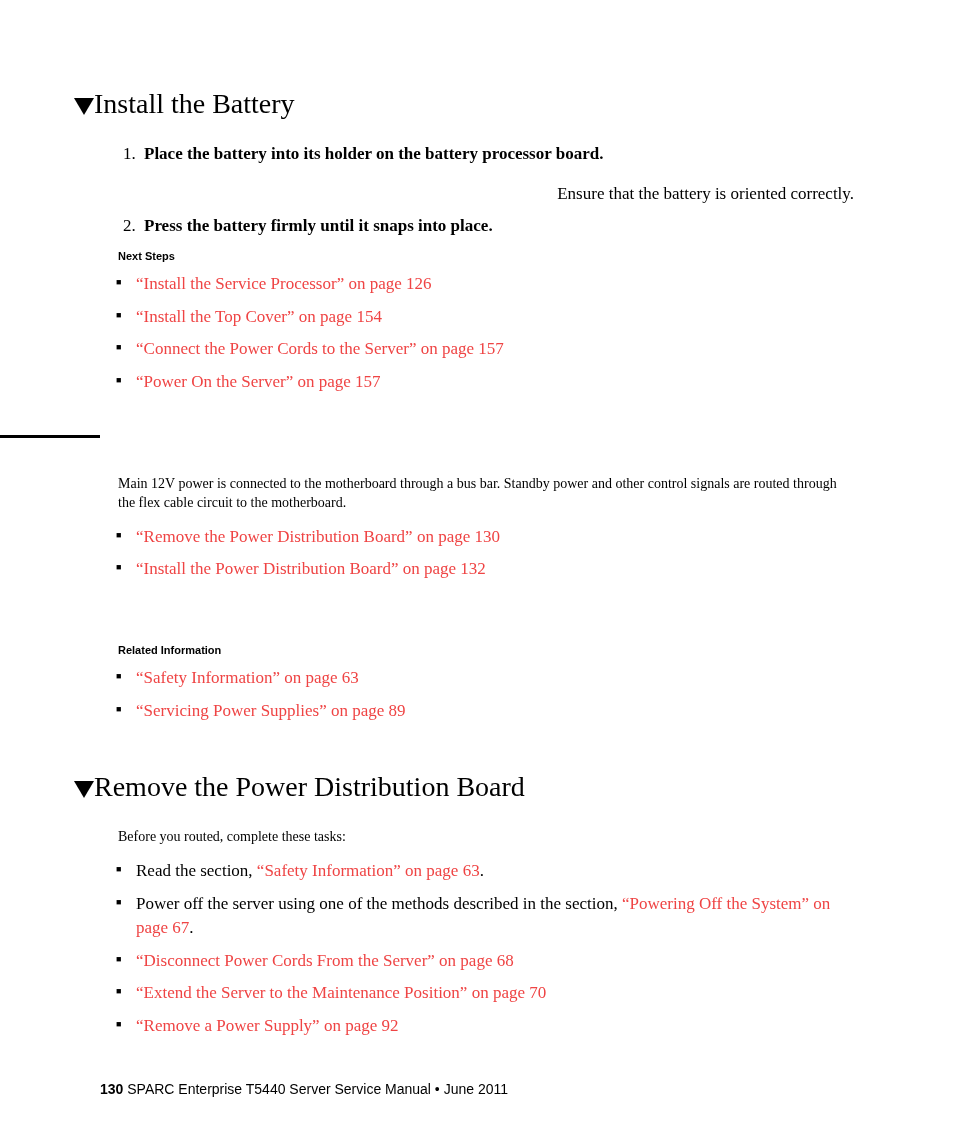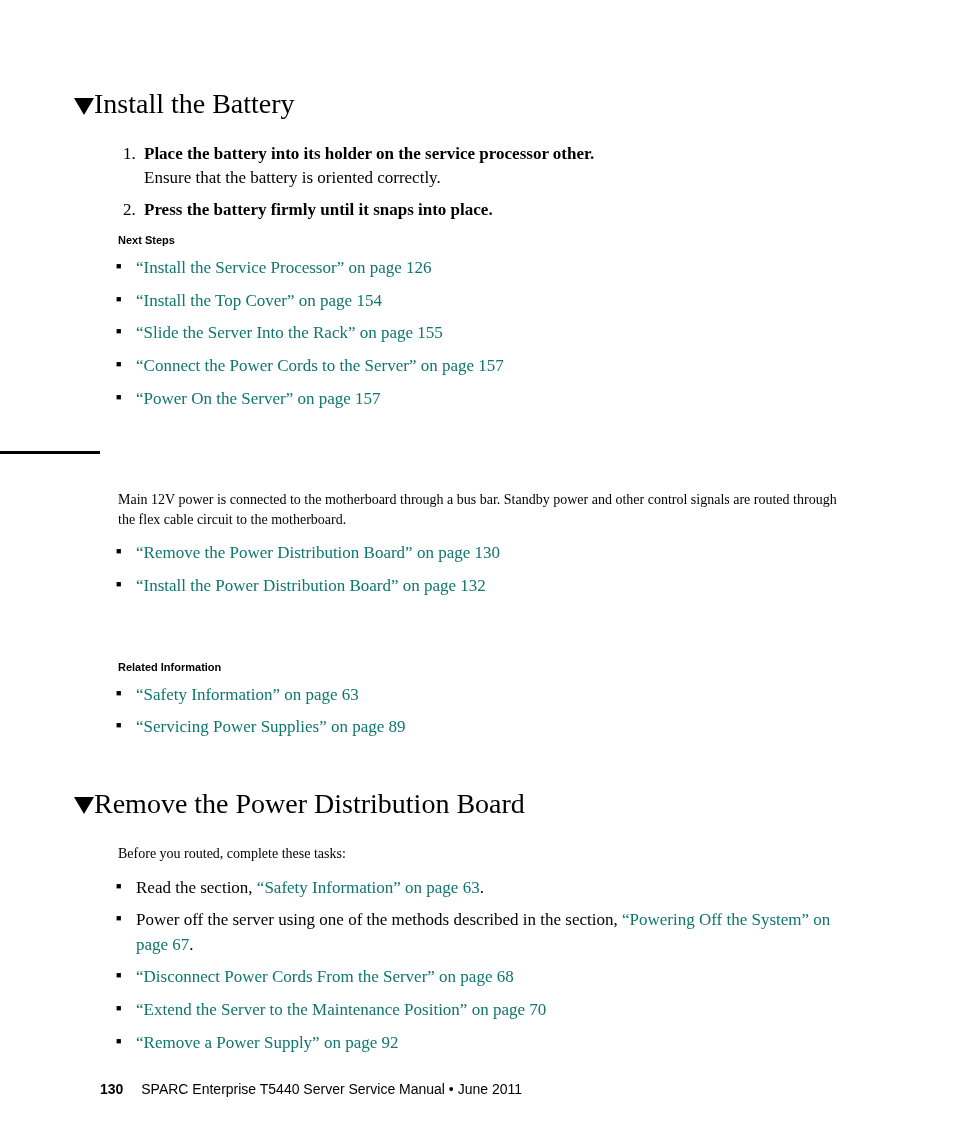--- a/index.html
+++ b/index.html
@@ -47,21 +47,22 @@
   }
   ol.steps > li {
     margin-bottom: 12px;
     padding-left: 4px;
   }
   ol.steps > li .step-head {
     font-weight: bold;
   }
   ol.steps > li .step-sub {
     font-weight: normal;
-    margin-top: 4px;
+    margin-top: 20px;
+    text-align: right;
   }
   .sub-head {
     font-family: Arial, Helvetica, sans-serif;
     font-weight: bold;
     font-size: 11px;
     margin: 14px 0 10px 18px;
   }
   ul.bullets {
     list-style: none;
     margin: 0 0 18px 0;
@@ -75,21 +76,21 @@
     padding-left: 0;
   }
   ul.bullets > li::before {
     content: "■";
     position: absolute;
     left: -20px;
     top: 4px;
     font-size: 9px;
   }
   .link {
-    color: #0f766e;
+    color: #ef4444;
   }
   .section-rule {
     border: none;
     border-top: 3px solid #000;
     width: 122px;
     margin: 40px 0 36px -122px;
   }
   h1.section {
     font-size: 32px;
     font-weight: normal;
@@ -102,47 +103,46 @@
     line-height: 1.4;
   }
   .spacer-lg { height: 30px; }
   .footer {
     position: absolute;
     bottom: 48px;
     left: 100px;
     font-family: Arial, Helvetica, sans-serif;
     font-size: 14px;
   }
-  .footer .pn { font-weight: bold; margin-right: 14px; }
+  .footer .pn { font-weight: bold; }
 </style>
 </head>
 <body>
 
 <div class="page">
 
   <h2 class="task">
     <span class="tri"></span>
     <span>Install the Battery</span>
   </h2>
 
   <ol class="steps">
     <li>
-      <div class="step-head">Place the battery into its holder on the service processor other.</div>
+      <div class="step-head">Place the battery into its holder on the battery processor board.</div>
       <div class="step-sub">Ensure that the battery is oriented correctly.</div>
     </li>
     <li>
       <div class="step-head">Press the battery firmly until it snaps into place.</div>
     </li>
   </ol>
 
   <div class="sub-head">Next Steps</div>
   <ul class="bullets">
     <li><span class="link">“Install the Service Processor” on page 126</span></li>
     <li><span class="link">“Install the Top Cover” on page 154</span></li>
-    <li><span class="link">“Slide the Server Into the Rack” on page 155</span></li>
     <li><span class="link">“Connect the Power Cords to the Server” on page 157</span></li>
     <li><span class="link">“Power On the Server” on page 157</span></li>
   </ul>
 
   <hr class="section-rule">
 
   <p class="body">Main 12V power is connected to the motherboard through a bus bar. Standby power and other control signals are routed through the flex cable circuit to the motherboard.</p>
 
   <ul class="bullets">
     <li><span class="link">“Remove the Power Distribution Board” on page 130</span></li>

